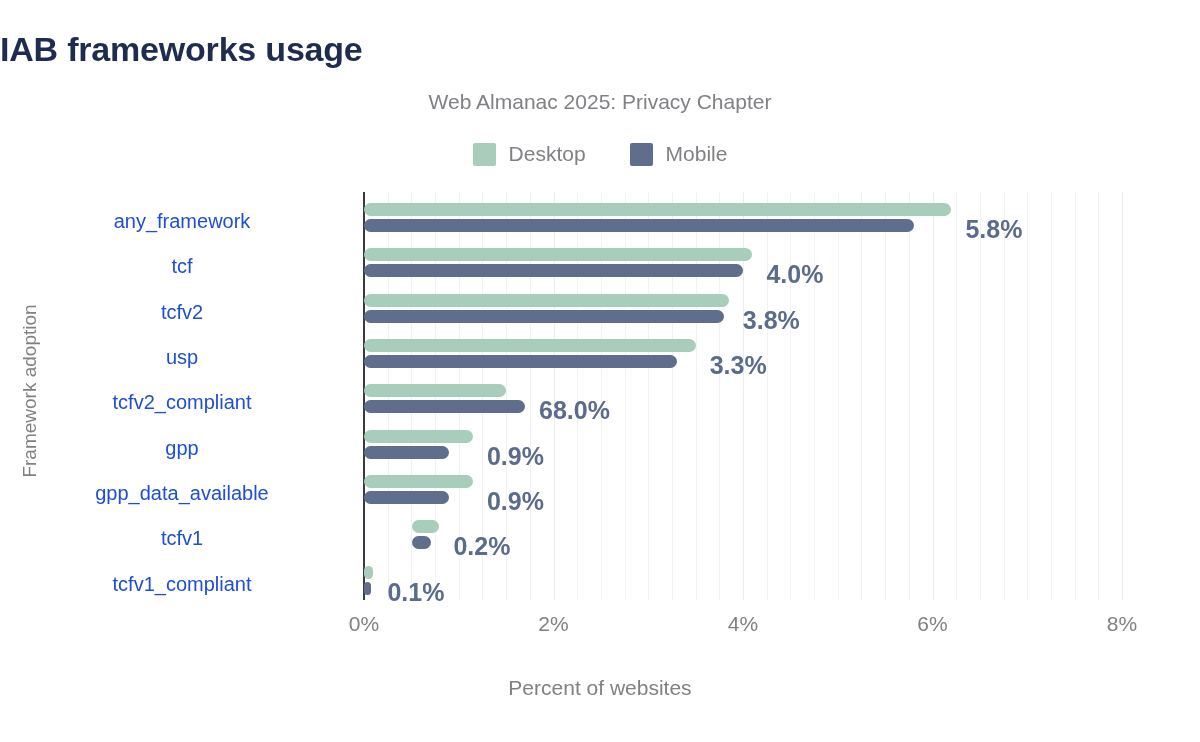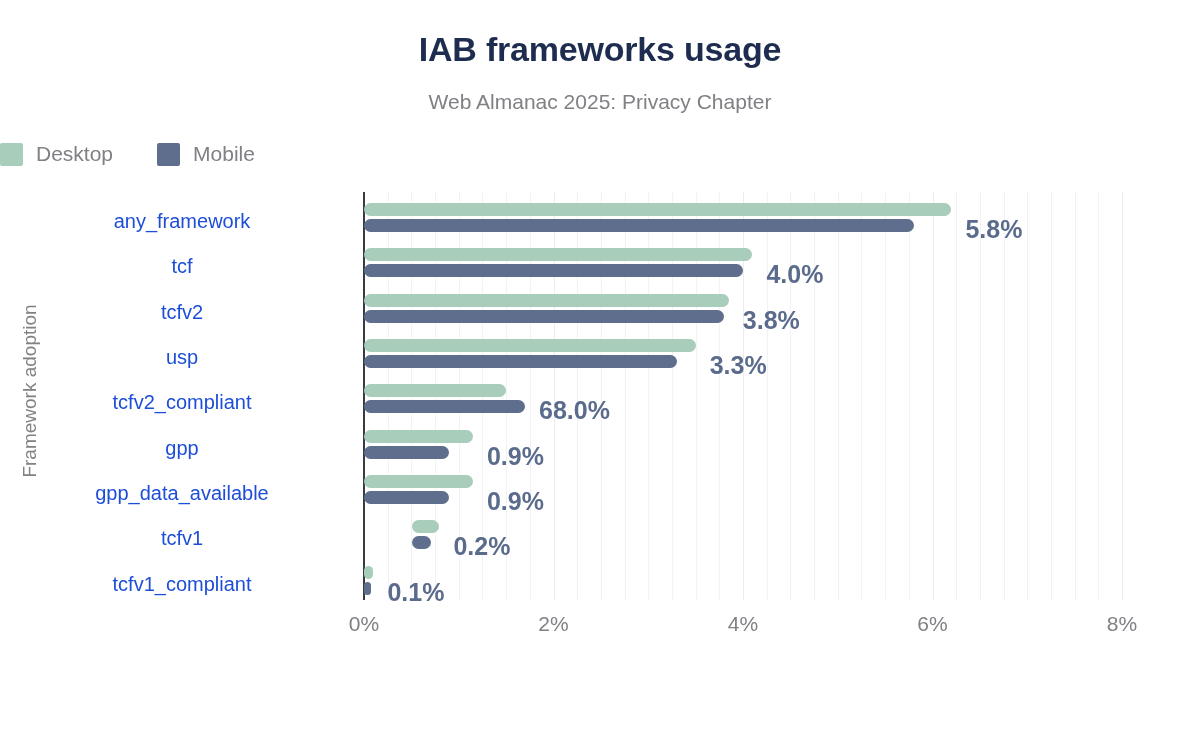--- a/index.html
+++ b/index.html
@@ -21,21 +21,20 @@
     width: 1200px;
     height: 742px;
   }
 
   
   .chart-title {
     position: absolute;
     left: 0;
     top: 30px;
     width: 1200px;
-    text-align: center;
     font-size: 34px;
     font-weight: bold;
     color: #1e2d4f;
     letter-spacing: -0.2px;
   }
   .chart-subtitle {
     position: absolute;
     left: 0;
     top: 90px;
     width: 1200px;
@@ -45,20 +44,21 @@
     color: #808085;
   }
 
   
   .legend {
     position: absolute;
     left: 0;
     top: 142px;
     width: 1200px;
     display: flex;
+    justify-content: center;
     align-items: center;
     gap: 44px;
   }
   .legend-item {
     display: flex;
     align-items: center;
     gap: 13px;
   }
   .legend-swatch {
     width: 23px;
@@ -289,14 +289,15 @@
     </div>
 
   <div id="x-ticks">
       <div class="x-tick" style="left: 364px;">0%</div>
       <div class="x-tick" style="left: 553.5px;">2%</div>
       <div class="x-tick" style="left: 743px;">4%</div>
       <div class="x-tick" style="left: 932.5px;">6%</div>
       <div class="x-tick" style="left: 1122px;">8%</div>
     </div>
 
+  <div class="x-axis-title">Percent of websites</div>
 
 </div>
 
 </body></html>

